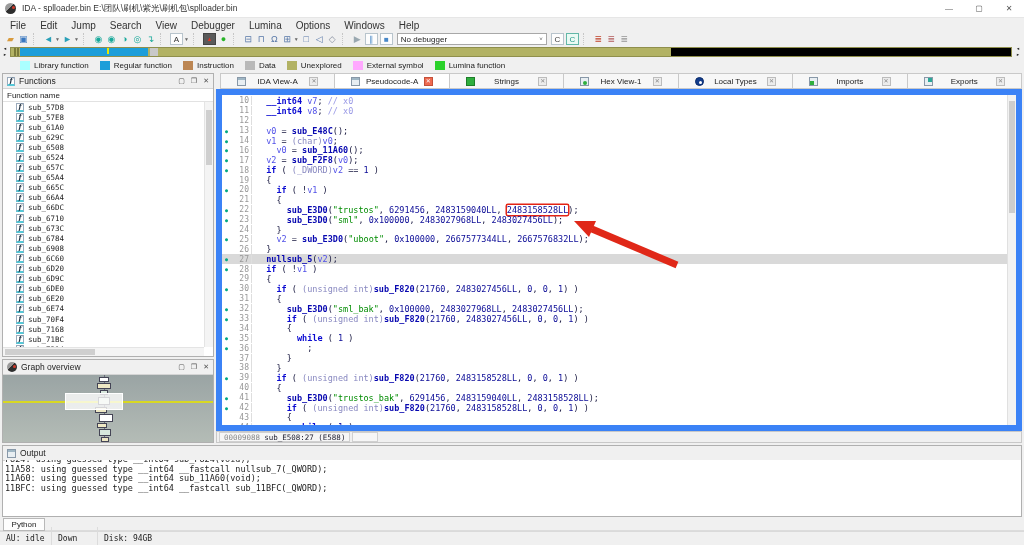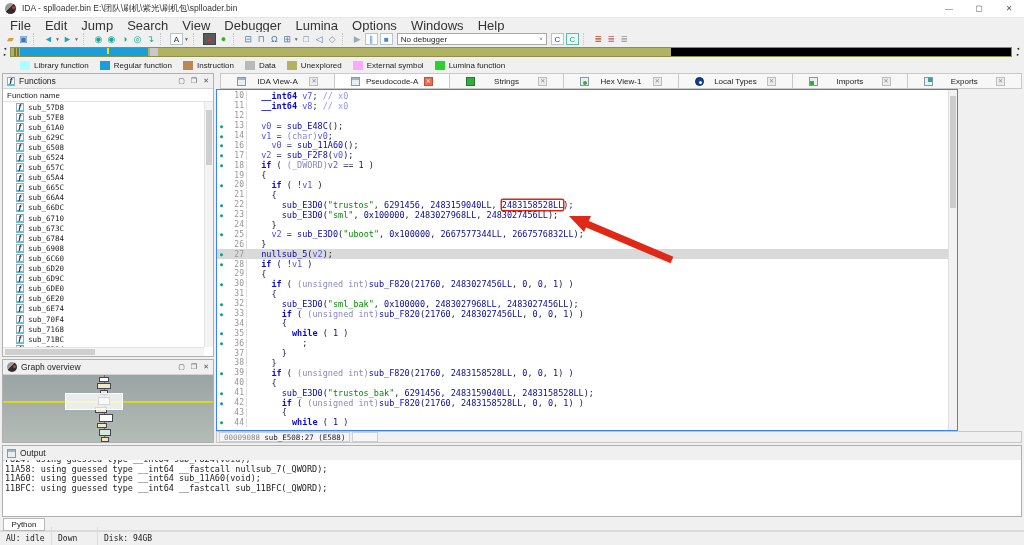--- a/index.html
+++ b/index.html
@@ -8,21 +8,21 @@
   
   .titlebar{position:absolute;left:0;top:0;width:1024px;height:18px;background:#fff;border-bottom:1px solid #e6e6e6;display:flex;align-items:center}
   .app-icon{width:11px;height:11px;border-radius:50%;margin:0 6px 0 5px;
     background:linear-gradient(135deg,#9a9a9a 0 45%,#2e2e2e 45%);position:relative}
   .app-icon:after{content:"";position:absolute;right:1px;top:3px;width:3px;height:3px;border-radius:50%;background:#d03a2a}
   .title-text{font-size:8.5px;color:#333}
   .win-controls{margin-left:auto;display:flex;height:18px}
   .win-btn{width:30px;height:18px;display:flex;align-items:center;justify-content:center;font-size:8px;color:#555}
   
   .menubar{position:absolute;left:0;top:18px;width:1024px;height:14px;display:flex;align-items:center;padding-left:3px;background:#f0f0f0}
-  .menu-item{font-size:13px;color:#333;padding:0 7px}
+  .menu-item{font-size:10px;color:#333;padding:0 7px}
   
   .toolbar{position:absolute;left:0;top:32px;width:1024px;height:14px;display:flex;align-items:center;padding-left:4px;background:#f0f0f0}
   .tb-icon{height:12px;min-width:11px;display:flex;align-items:center;justify-content:center;font-size:9px;margin:0 1px}
   .tb-box{border:1px solid #b8c4cc;background:#fdfdfd;font-size:8px;min-width:13px}
   .tb-dark{background:#5a5a5a;border:1px solid #444;font-size:6px;min-width:13px}
   .tb-active{border:1px solid #62b8a8;background:#eafaf4}
   .tb-caret{font-size:5px;color:#666;margin:0 1px 0 0;align-self:center}
   .tb-sep{width:6px;height:12px;border-left:1px dotted #c6c6c6;margin:0 3px}
   .tb-select{width:150px;height:12px;border:1px solid #a8a8a8;background:#fff;display:flex;align-items:center;justify-content:space-between;
     font-size:8px;color:#222;padding:0 3px;margin:0 3px}
@@ -72,30 +72,30 @@
   .ic-str{background:#2fae3e;border:1px solid #1e7e2a}
   .ic-hex{background:#e8eef2;border:1px solid #8898a8}
   .ic-hex:after{content:"";position:absolute;left:2px;top:3px;width:4px;height:4px;border-radius:50%;background:#2fae3e}
   .ic-lt{background:#123c8c;border:1px solid #0a2a6a;border-radius:50%}
   .ic-lt:after{content:"";position:absolute;left:3px;top:3px;width:3px;height:3px;border-radius:50%;background:#fff}
   .ic-imp{background:#e8eef2;border:1px solid #8898a8}
   .ic-imp:after{content:"";position:absolute;left:0;bottom:0;width:4px;height:4px;background:#2fae3e}
   .ic-exp{background:#e8eef2;border:1px solid #8898a8}
   .ic-exp:after{content:"";position:absolute;right:0;top:0;width:4px;height:4px;background:#2aa898}
   
-  .code-area{position:absolute;left:216px;top:89px;width:742px;height:342px;background:#fff;border:1px solid #3b82f6;overflow:hidden}
+  .code-area{position:absolute;left:216px;top:89px;width:806px;height:342px;background:#fff;border:6px solid #3b82f6;overflow:hidden}
   .code-scroll{position:absolute;left:0;top:1px;right:9px;bottom:0;overflow:hidden}
   .pc-line{height:9.9px;display:flex;align-items:center;font-family:"DejaVu Sans Mono",monospace;font-size:8.5px;white-space:pre}
   .pc-line.hl{background:#d9d9d9}
   .pc-dot{width:9px;text-align:center;font-size:5px;color:#00a884;flex:none}
   .pc-num{width:21px;text-align:right;color:#979797;border-right:1px solid #dedede;padding-right:2px;margin-right:4px;flex:none;font-size:8px}
   .pc-text{white-space:pre}
   .tk-kw{color:#0a0ad2;font-weight:bold}
   .tk-var{color:#5050e8}
-  .tk-fn{color:#0808b0;font-weight:normal}
+  .tk-fn{color:#0808b0;font-weight:bold}
   .tk-num{color:#0a0a96}
   .tk-str{color:#008c00}
   .tk-pl{color:#14143c}
   .tk-cast{color:#8888c0}
   .tk-com{color:#9a9ae6}
   .tk-boxed{box-shadow:0 0 0 1.5px #e42314;border-radius:1px}
   .code-vscroll{position:absolute;right:0;top:0;width:9px;bottom:0;background:#f2f2f2;border-left:1px solid #e0e0e0}
   .code-vthumb{position:absolute;left:1px;top:6px;width:6px;height:112px;background:#cdcdcd}
   .anno-arrow{position:absolute;left:0;top:0;pointer-events:none}
   .code-status{position:absolute;left:216px;top:431px;width:806px;height:12px;background:#f0f0f0;border:1px solid #c8c8c8;display:flex;align-items:center;

